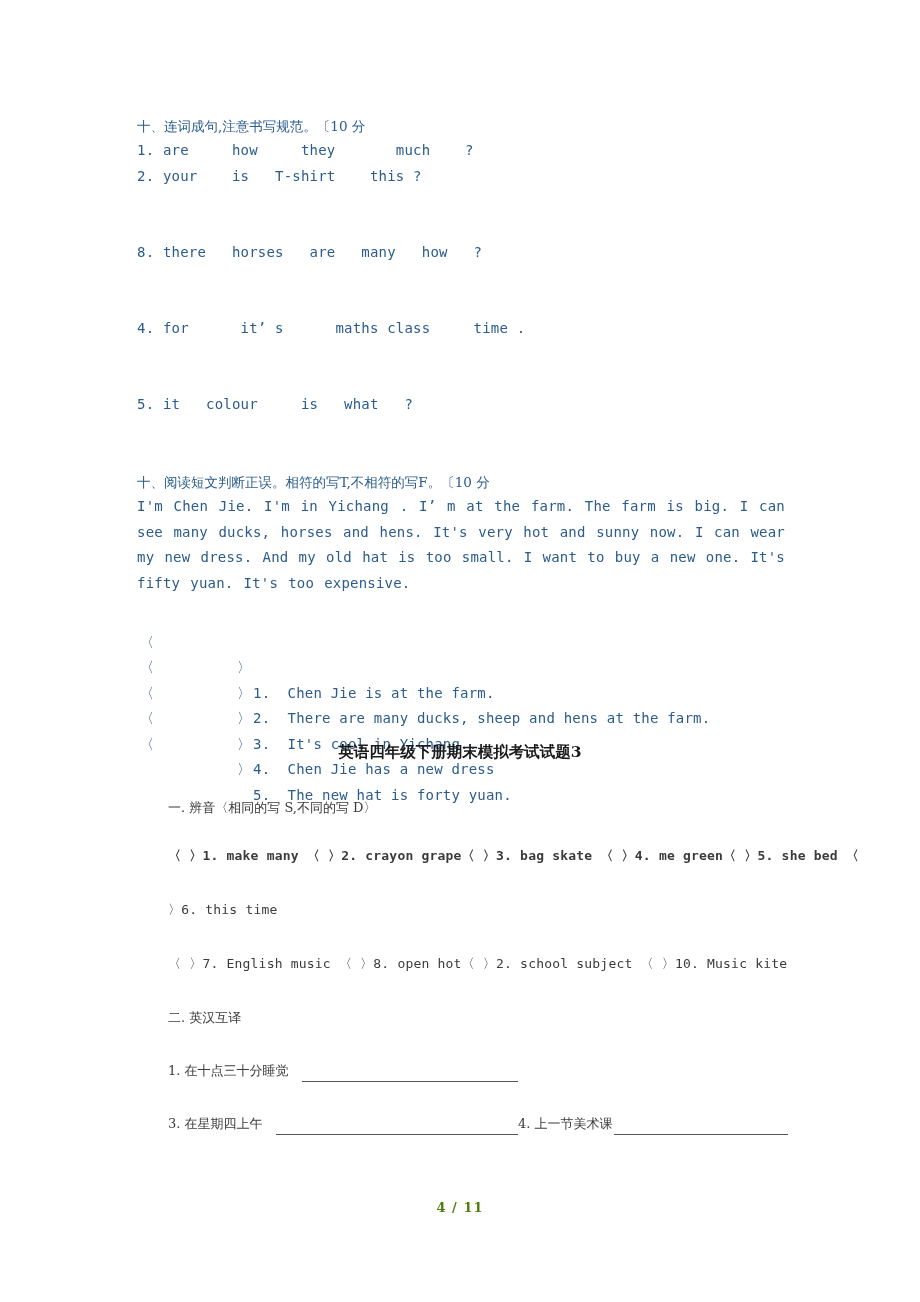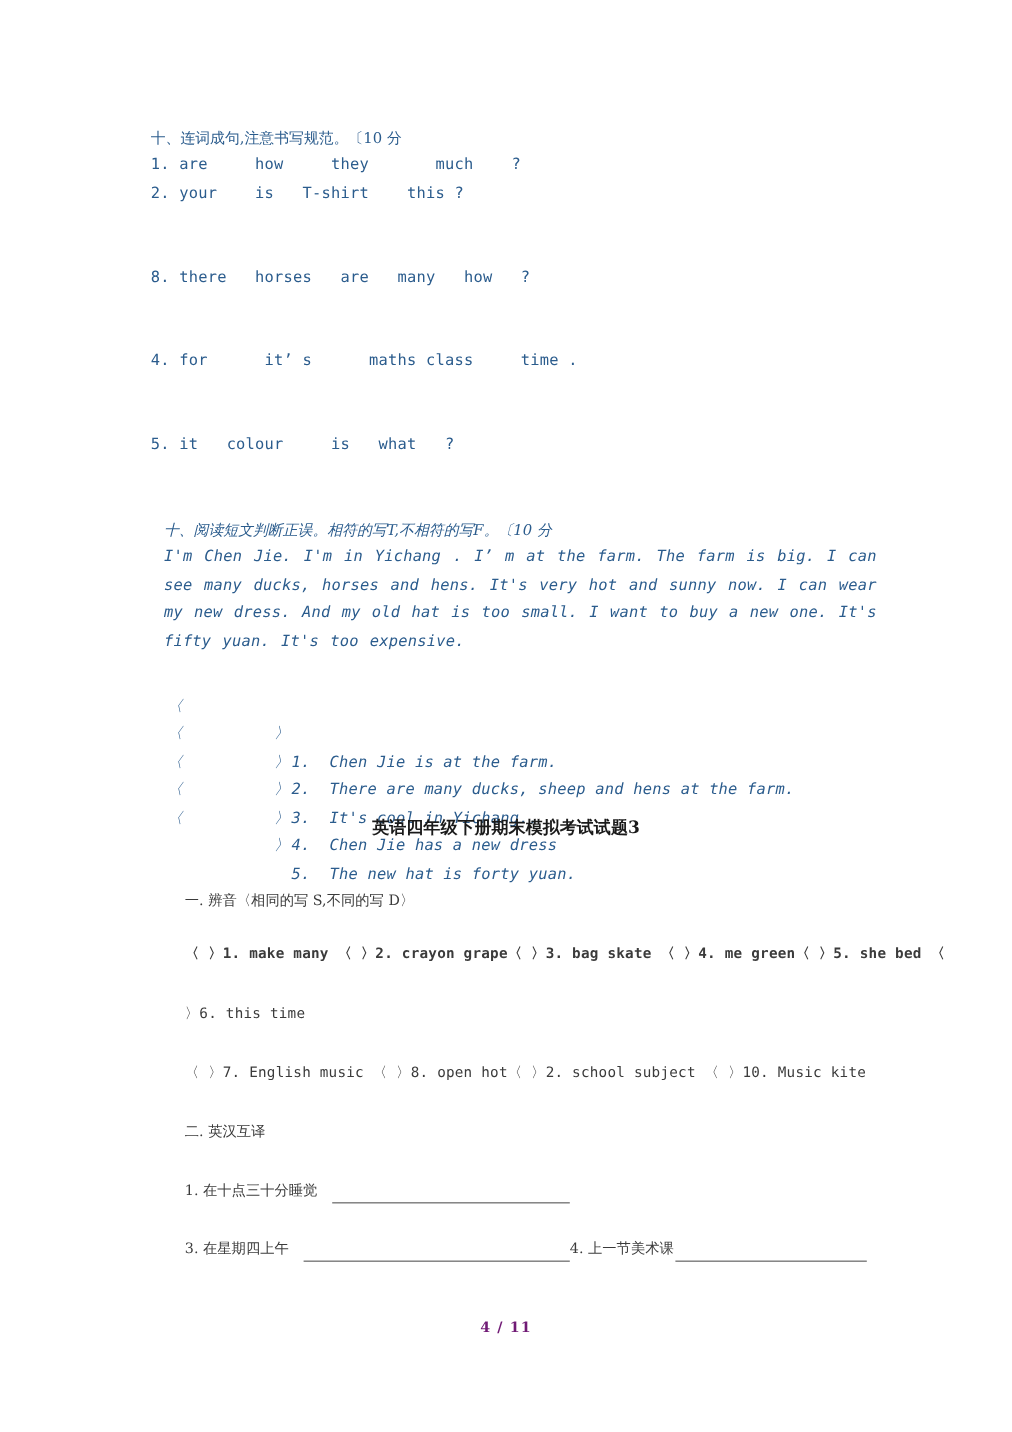--- a/index.html
+++ b/index.html
@@ -22,21 +22,20 @@
     background: #fff;
     padding-left: 32px;
   }
 
   
   .blue {
     color: #2b5c8d;
   }
   .dark {
     color: #3b3b3b;
-    margin-top: 12px;
   }
   .mono {
     font-family: "DejaVu Sans Mono", "Liberation Mono", monospace;
     letter-spacing: 0.2px;
   }
   .serif {
     font-family: "DejaVu Serif", "Liberation Serif", serif;
   }
 
   
@@ -56,24 +55,23 @@
     line-height: 26px;
     white-space: pre;
   }
   .order-line.gap {
     margin-top: 50px;
   }
 
   
   #sec-reading {
     position: absolute;
-    left: 149px;
+    left: 137px;
     top: 470px;
     width: 648px;
-    font-style: italic;
   }
   #sec-reading .sec-head {
     font-size: 13.5px;
     line-height: 24px;
     white-space: pre;
   }
   #sec-reading .passage {
     font-size: 14px;
     line-height: 25.5px;
     text-align: justify;
@@ -166,21 +164,21 @@
 
   
   #footer {
     position: absolute;
     left: 0;
     top: 1200px;
     width: 920px;
     text-align: center;
     font-size: 13px;
     font-weight: bold;
-    color: #701a75;
+    color: #4d7c0f;
     letter-spacing: 1px;
   }
 </style>
 </head>
 <body>
 
 <div class="page">
 
   <div id="sec-order">
     <div class="sec-head blue serif">十、连词成句,注意书写规范。〔10 分</div>

